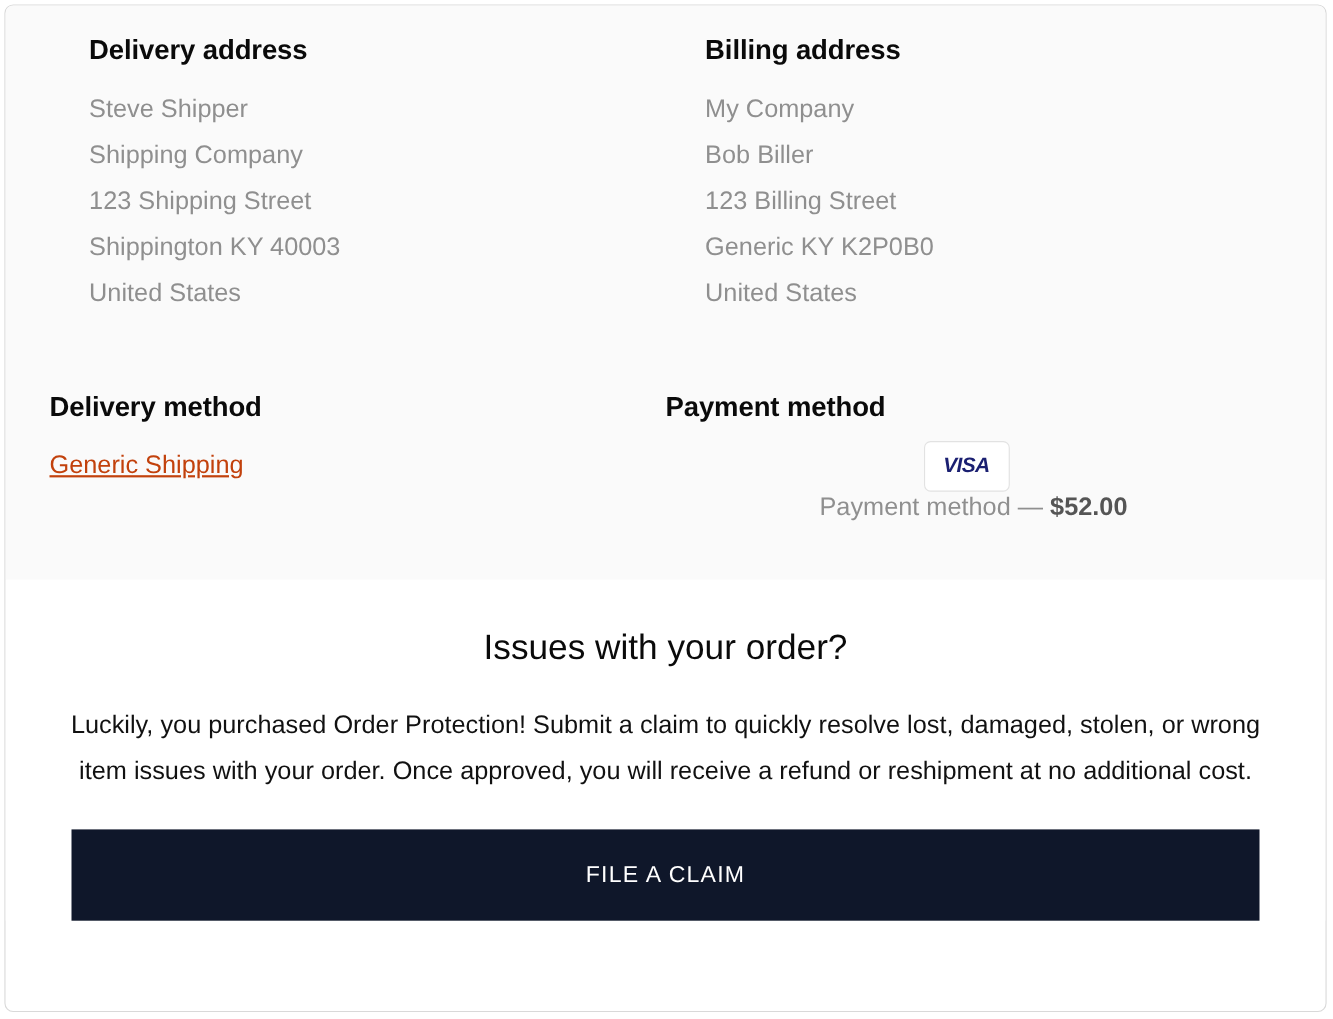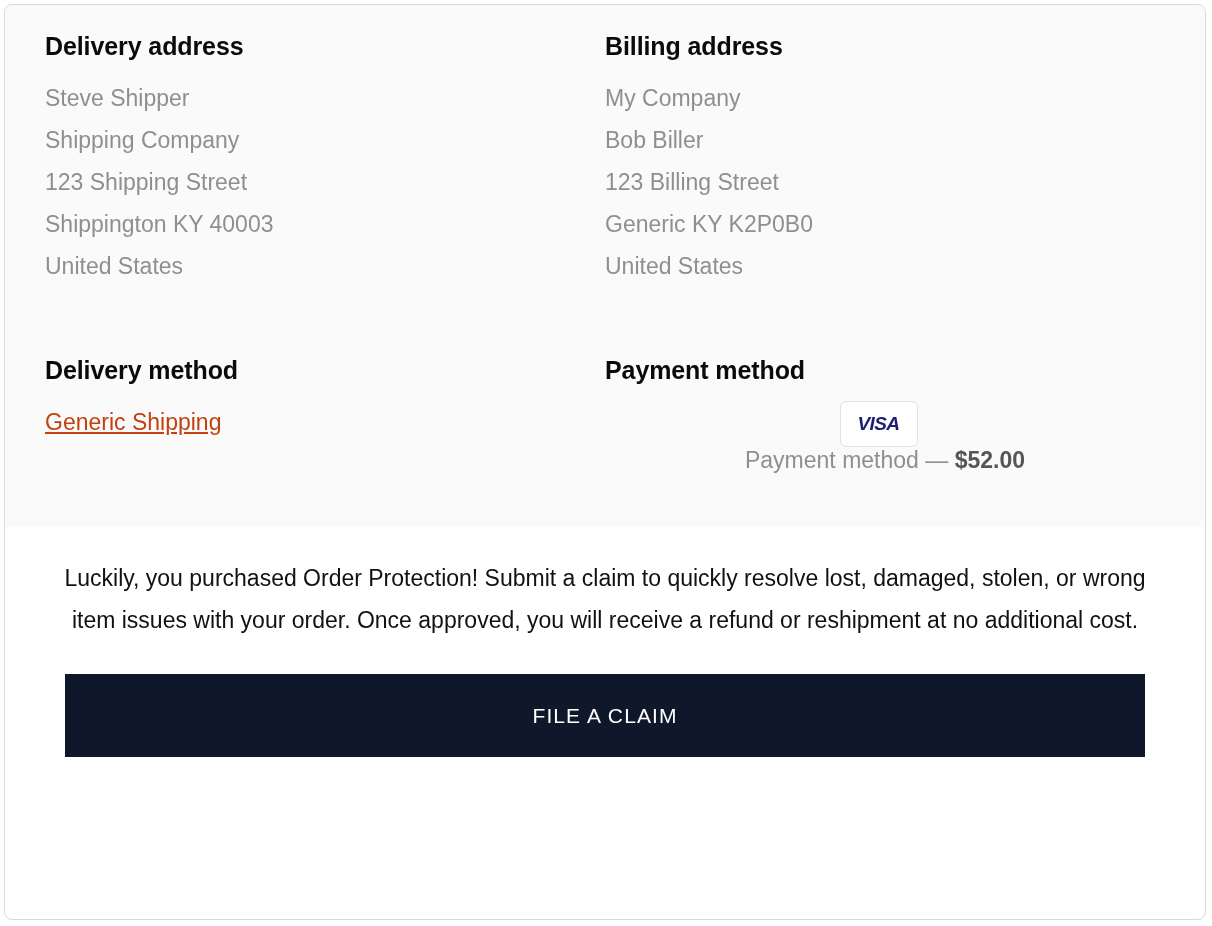--- a/index.html
+++ b/index.html
@@ -30,20 +30,21 @@
   
   .summary {
     background: #fafafa;
     padding: 26px 40px 0 40px;
     height: 522px;
     box-sizing: border-box;
   }
 
   .cols {
     display: flex;
+    margin-left: 36px;
   }
   .col-left  { width: 560px; flex: none; }
   .col-right { flex: 1; }
 
   .sec-title {
     font-size: 25px;
     font-weight: bold;
     color: #0a0a0a;
     letter-spacing: -0.1px;
     margin: 0 0 16px 0;
@@ -193,17 +194,18 @@
           </span>
           <span class="pay-text"><span>Payment method</span><span>&nbsp;</span><span>—</span><span>&nbsp;</span><span class="pay-amount">$52.00</span></span>
         </div>
       </div>
 
     </div>
 
   </div>
 
   <div class="issues">
+    <h2 class="issues-title">Issues with your order?</h2>
     <p class="issues-body">Luckily, you purchased Order Protection! Submit a claim to quickly resolve lost, damaged, stolen, or wrong item issues with your order. Once approved, you will receive a refund or reshipment at no additional cost.</p>
     <button class="claim-button">FILE A CLAIM</button>
   </div>
 
 </div>
 
 </body></html>

